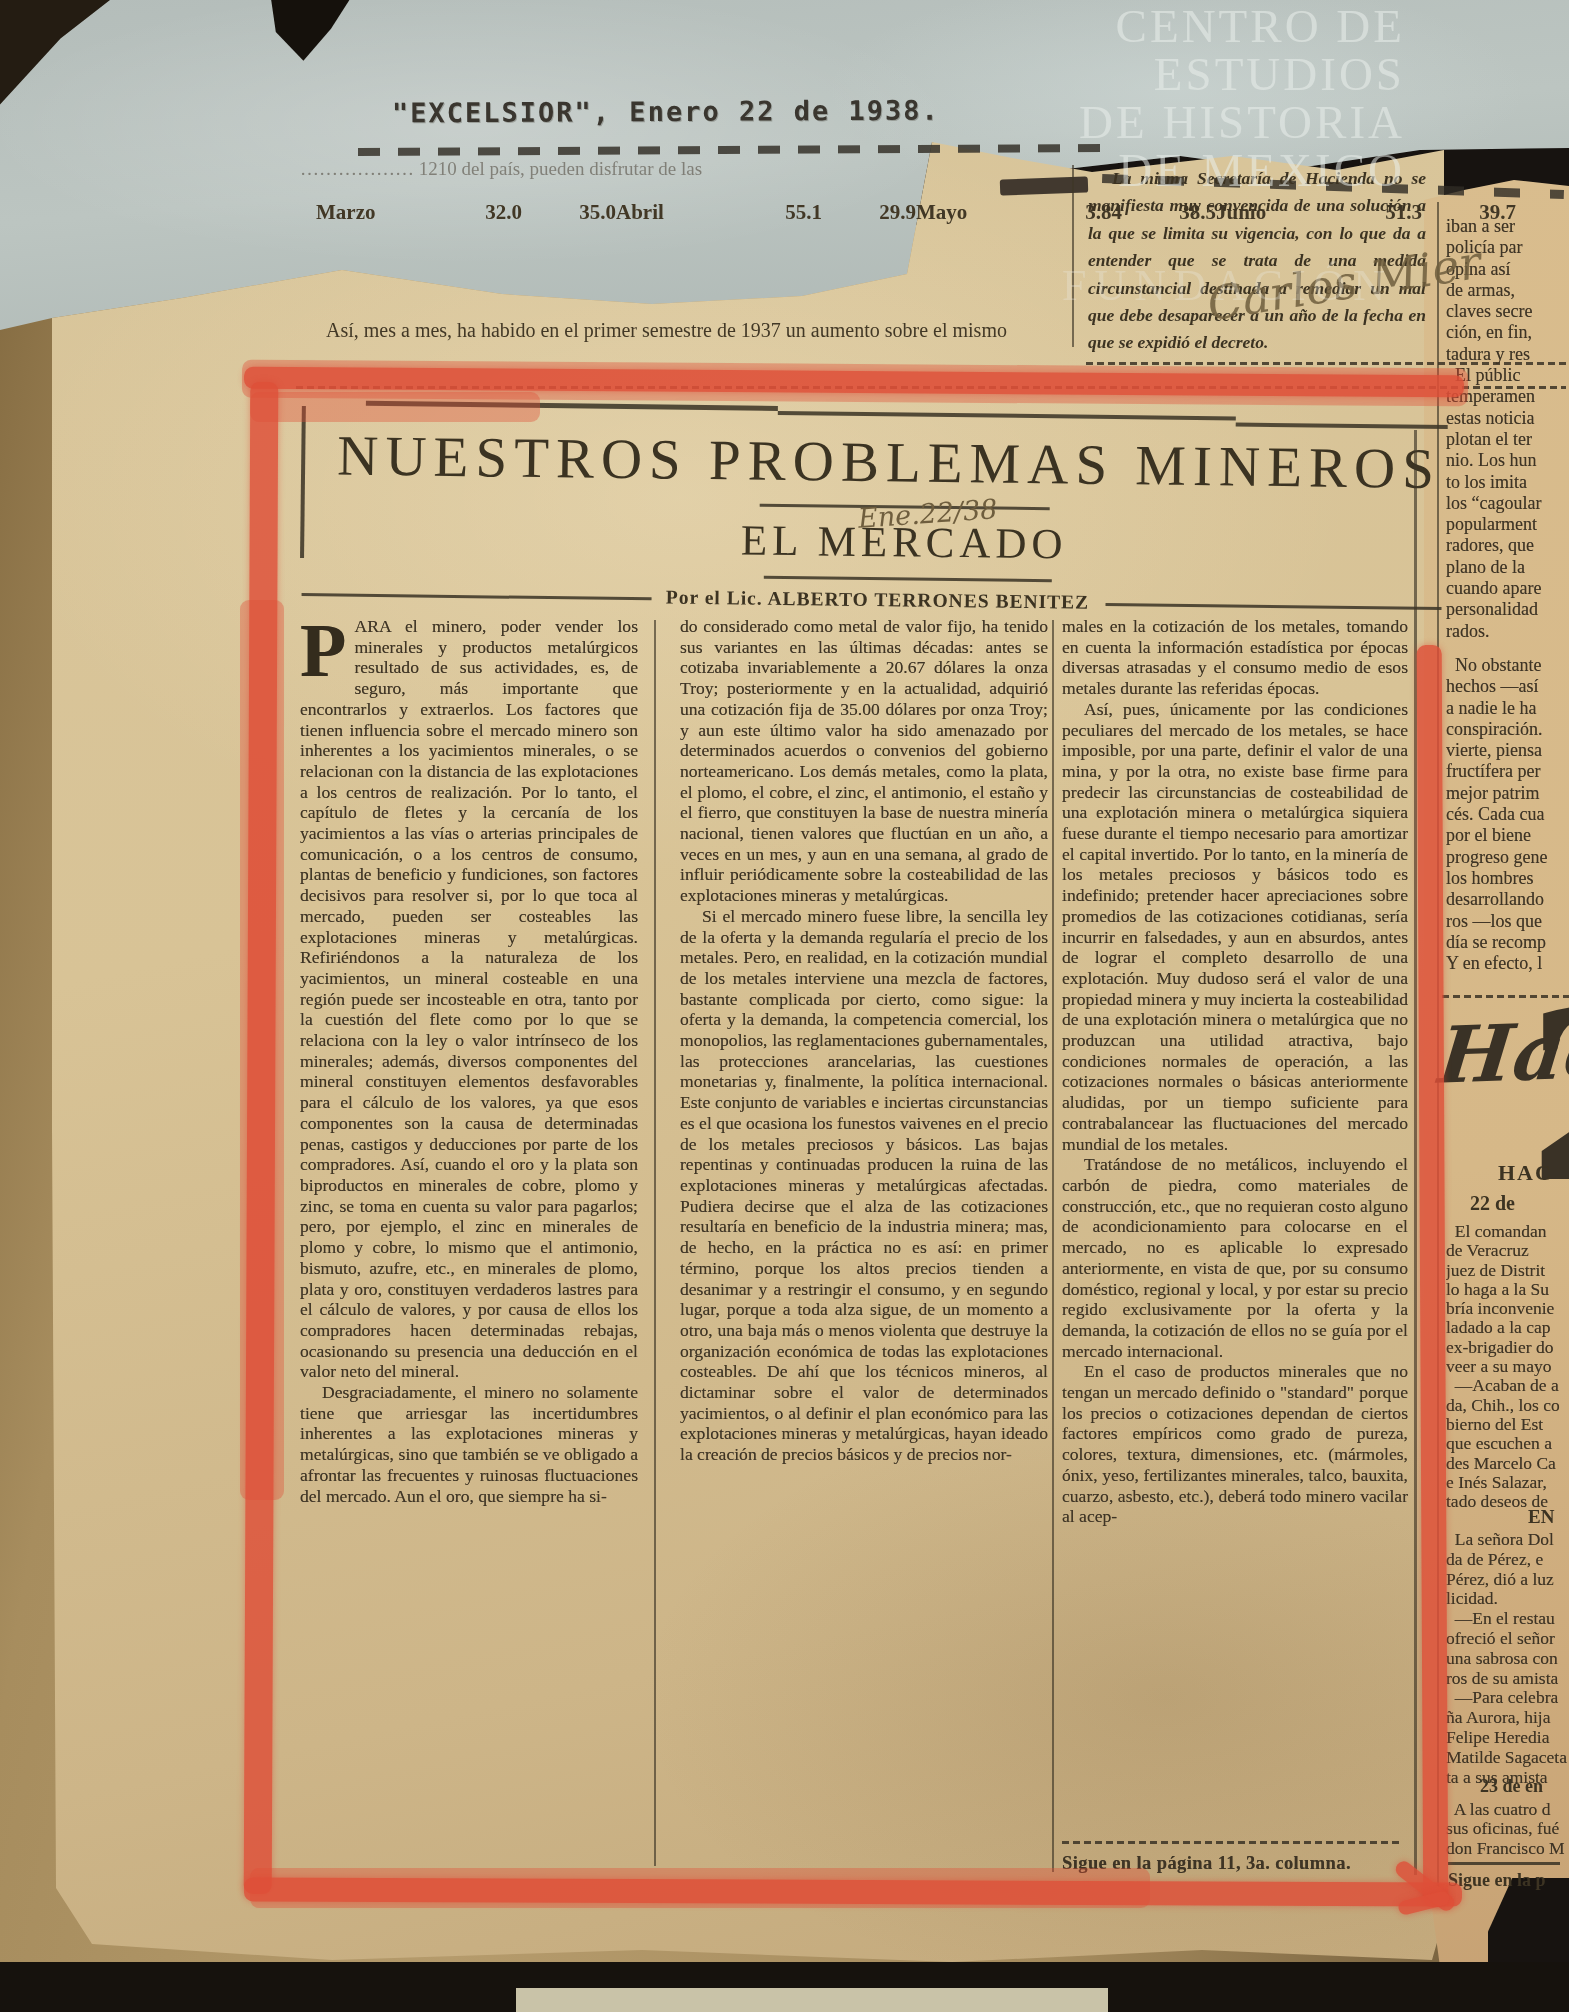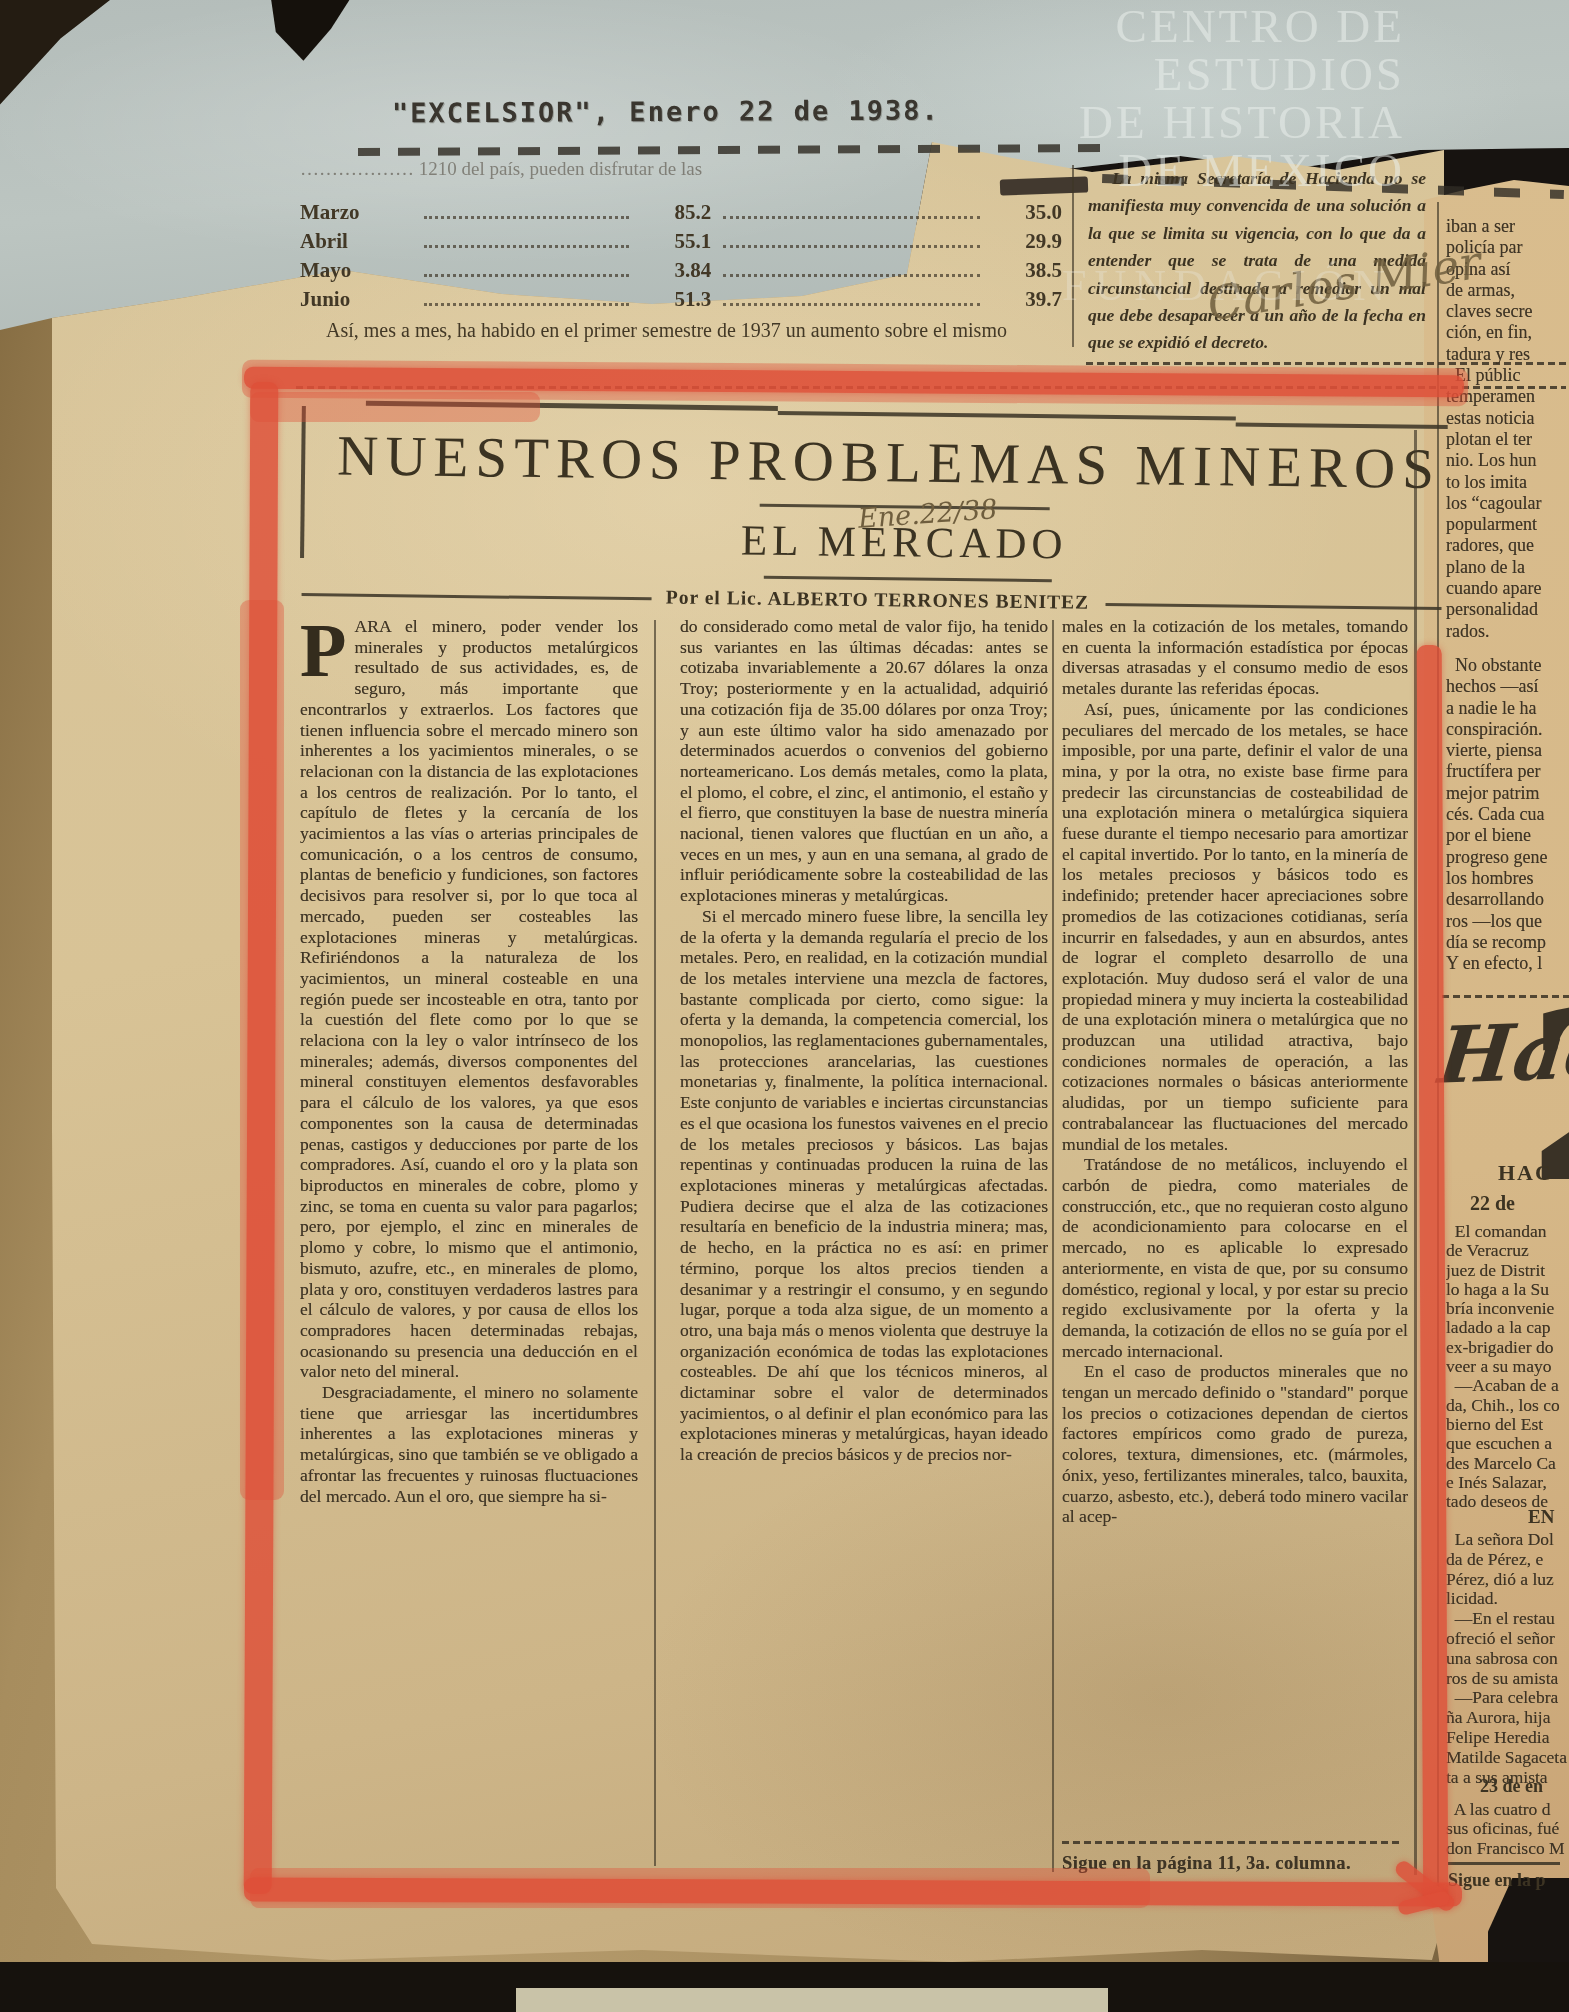--- a/index.html
+++ b/index.html
@@ -51,21 +51,21 @@
   
   .typed{font-family:"DejaVu Sans Mono",monospace;font-size:27px;font-weight:bold;color:#3a362f;
     letter-spacing:2px;transform:rotate(-.3deg);text-shadow:1px 1px 0 rgba(60,56,48,.3);}
   .hand{font-style:italic;color:#6f5e3e;font-family:"DejaVu Serif",serif;}
   .wm{color:rgba(233,238,235,.55);font-family:"Liberation Serif",serif;font-size:47px;
     letter-spacing:3px;text-align:right;line-height:48px;white-space:pre-line;}
   .wm2{color:rgba(236,236,230,.30);font-size:44px;letter-spacing:8px;font-family:"Liberation Serif",serif;}
 
   
   .faded{font-size:19px;color:rgba(62,52,40,.5);filter:blur(.6px);white-space:nowrap;overflow:hidden;}
-  .ktable{display:flex;flex-direction:column;}
+  .ktable{display:flex;flex-direction:row;margin-left:16px;}
   .krow{display:flex;align-items:flex-end;height:29px;font-size:21px;font-weight:600;color:#423826;}
   .kmonth{width:112px;}
   .kval{width:70px;text-align:right;}
   .leader{flex:1;border-bottom:3px dotted rgba(64,56,42,.7);margin:0 12px 6px;}
   .toppara{font-size:20px;line-height:28px;text-align:justify;text-indent:26px;color:#423826;}
   .topright{font-size:17.5px;line-height:27.4px;text-align:justify;text-indent:24px;color:#3c3322;font-weight:600;font-style:italic;}
 
   
   .headgroup{left:296px;top:396px;width:1152px;height:230px;transform:rotate(.7deg);transform-origin:0 0;}
   .title{font-size:57px;letter-spacing:7px;color:#3b3322;white-space:nowrap;}
@@ -116,21 +116,21 @@
   <div class="abs typedash" style="left:358px;top:146px;width:745px;transform:rotate(-.3deg);"></div>
   <div class="abs typedash big" style="left:1102px;top:182px;width:462px;transform:rotate(2deg);"></div>
   <div class="abs smudge" style="left:1000px;top:178px;width:88px;height:16px;transform:rotate(-2deg);"></div>
 
   <div class="abs faded" style="left:300px;top:158px;width:770px;">………………   1210        del país, pueden disfrutar de las</div>
 
   <div class="abs ktable" style="left:300px;top:196px;width:762px;">
     <div class="krow">
       <span class="kmonth">Marzo</span>
       <span class="leader"></span>
-      <span class="kval">85.2</span>
+      <span class="kval">32.0</span>
       <span class="leader" style="flex:1.25"></span>
       <span class="kval">35.0</span>
     </div>
     <div class="krow">
       <span class="kmonth">Abril</span>
       <span class="leader"></span>
       <span class="kval">55.1</span>
       <span class="leader" style="flex:1.25"></span>
       <span class="kval">29.9</span>
     </div>

